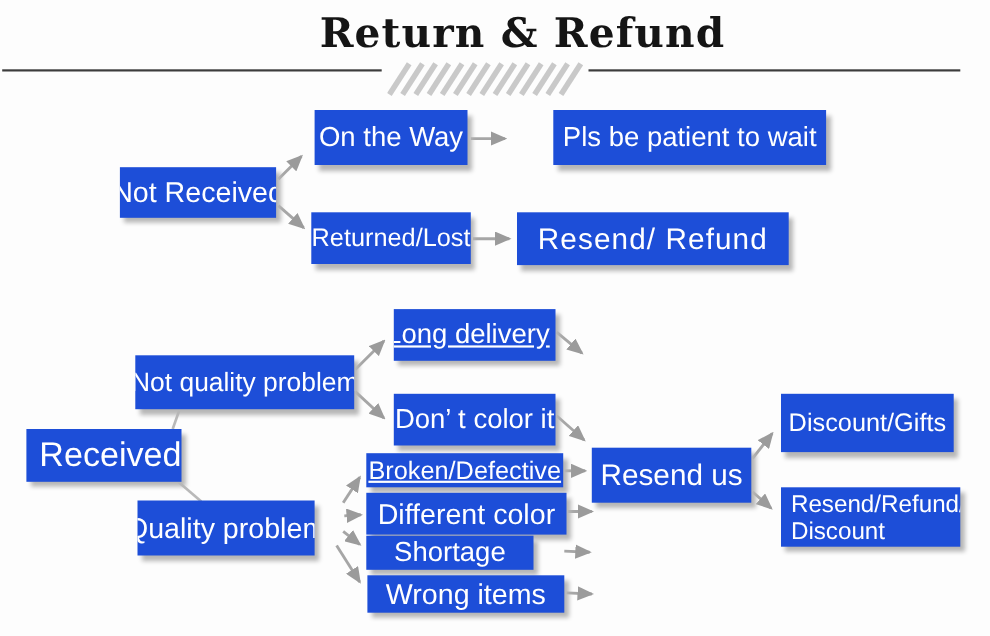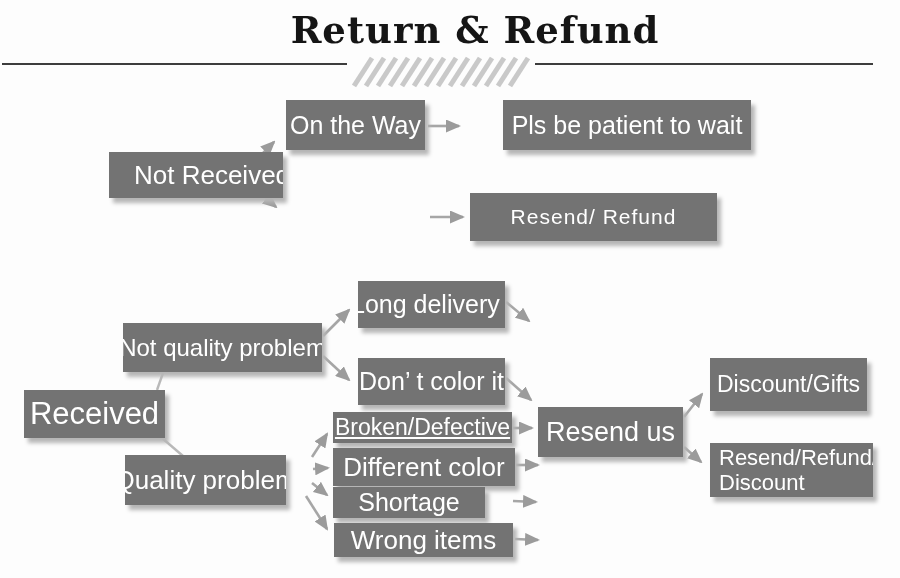--- a/index.html
+++ b/index.html
@@ -32,44 +32,44 @@
     height: 2px;
     background: #3d3d3d;
   }
   .rule-left  { left: 2px;   width: 345px; }
   .rule-right { left: 535px; width: 338px; }
   .hatch-svg { position: absolute; left: 352px; top: 54px; }
 
   
   .node {
     position: absolute;
-    background: #737373;
+    background: #1d4ed8;
     color: #ffffff;
     display: flex;
     align-items: center;
     justify-content: center;
     box-shadow: 4px 5px 4px #b6b6b6;
     white-space: nowrap;
     overflow: hidden;
     z-index: 2;
   }
 
-  #n-not-received   { left:109px; top:152px; width:142px; height:46px; font-size:26px;padding-left:32px; }
+  #n-not-received   { left:109px; top:152px; width:142px; height:46px; font-size:26px; }
   #n-on-the-way     { left:286px; top:100px; width:139px; height:50px; font-size:25px; }
   #n-pls-wait       { left:467px; top:100px; width:248px; height:50px; font-size:25px;margin-left:36px; }
   #n-returned-lost  { left:283px; top:193px; width:145px; height:47px; font-size:23px; }
-  #n-resend-refund  { left:470px; top:193px; width:247px; height:48px; font-size:21px; letter-spacing:1px; }
-
-  #n-received       { left:24px;  top:390px; width:141px; height:48px; font-size:31px; }
+  #n-resend-refund  { left:470px; top:193px; width:247px; height:48px; font-size:27px; letter-spacing:1px; }
+
+  #n-received       { left:24px;  top:390px; width:141px; height:48px; font-size:31px;justify-content:flex-end; }
   #n-not-quality    { left:123px; top:323px; width:199px; height:49px; font-size:24px; }
   #n-quality        { left:125px; top:455px; width:161px; height:50px; font-size:26px; }
 
   #n-long-delivery  { left:358px; top:281px; width:147px; height:47px; font-size:25px;
                       justify-content:flex-start; }
-  #n-long-delivery span { margin-left:-7px; }
+  #n-long-delivery span { margin-left:-7px;text-decoration:underline; }
   #n-dont-like      { left:358px; top:358px; width:147px; height:47px; font-size:25px; }
 
   #n-broken         { left:333px; top:412px; width:179px; height:31px; font-size:23px;text-decoration:underline; }
   #n-different      { left:333px; top:448px; width:182px; height:38px; font-size:26px; }
   #n-shortage       { left:333px; top:487px; width:152px; height:31px; font-size:25px; }
   #n-wrong          { left:334px; top:523px; width:179px; height:34px; font-size:26px; }
 
   #n-contact        { left:538px; top:407px; width:145px; height:50px; font-size:27px; }
   #n-discount-gifts { left:710px; top:358px; width:157px; height:53px; font-size:23px; }
   #n-resend-discount{ left:710px; top:443px; width:163px; height:54px; font-size:22px;
@@ -140,20 +140,23 @@
 
   <div class="node" id="n-not-received">
     <span>Not Received</span>
   </div>
   <div class="node" id="n-on-the-way">
     <span>On the Way</span>
   </div>
   <div class="node" id="n-pls-wait">
     <span>Pls be patient to wait</span>
   </div>
+  <div class="node" id="n-returned-lost">
+    <span>Returned/Lost</span>
+  </div>
   <div class="node" id="n-resend-refund">
     <span>Resend/ Refund</span>
   </div>
 
   <div class="node" id="n-received">
     <span>Received</span>
   </div>
   <div class="node" id="n-not-quality">
     <span>Not quality problem</span>
   </div>

